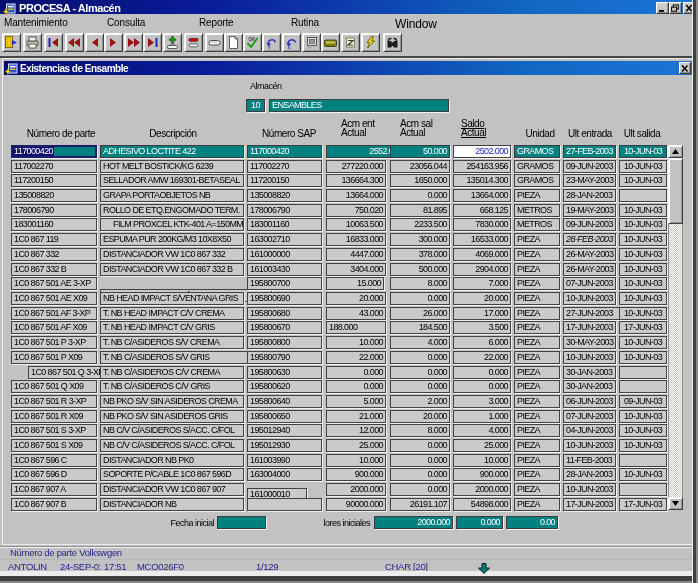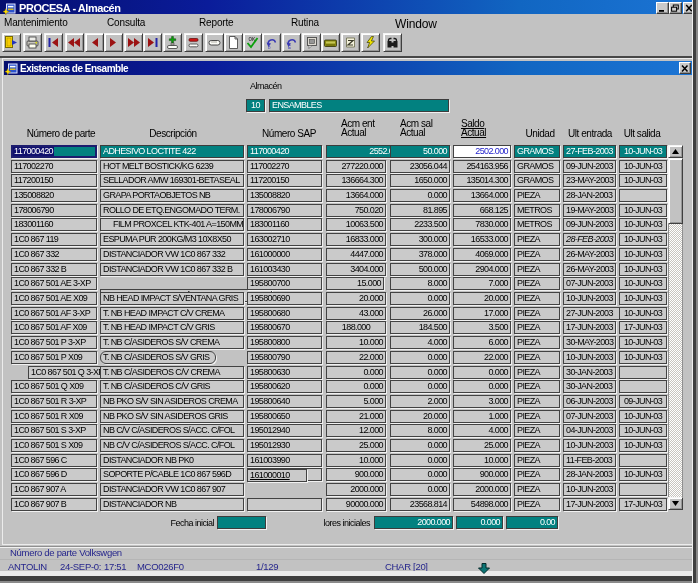--- a/index.html
+++ b/index.html
@@ -309,37 +309,37 @@
 <div class="f" style="left:247px;top:307px;width:75px;">195800680</div>
 <div class="f" style="left:326px;top:307px;width:60px;text-align:right;">43.000</div>
 <div class="f" style="left:390px;top:307px;width:60px;text-align:right;">26.000</div>
 <div class="f" style="left:453px;top:307px;width:58px;text-align:right;">17.000</div>
 <div class="f" style="left:514px;top:307px;width:46px;">PIEZA</div>
 <div class="f" style="left:563px;top:307px;width:63px;">27-JUN-2003</div>
 <div class="f" style="left:619px;top:307px;width:48px;text-align:center;">10-JUN-03</div>
 <div class="f" style="left:11px;top:321px;width:86px;">1C0 867 501 AF X09</div>
 <div class="f" style="left:100px;top:321px;width:144px;">T. NB HEAD IMPACT C/V GRIS</div>
 <div class="f" style="left:247px;top:321px;width:75px;">195800670</div>
-<div class="f" style="left:326px;top:321px;width:60px;text-align:center;">188.000</div>
+<div class="f" style="left:326px;top:321px;width:60px;text-align:left;">188.000</div>
 <div class="f" style="left:390px;top:321px;width:60px;text-align:right;">184.500</div>
 <div class="f" style="left:453px;top:321px;width:58px;text-align:right;">3.500</div>
 <div class="f" style="left:514px;top:321px;width:46px;">PIEZA</div>
 <div class="f" style="left:563px;top:321px;width:53px;">17-JUN-2003</div>
 <div class="f" style="left:619px;top:321px;width:48px;text-align:center;">17-JUN-03</div>
 <div class="f" style="left:11px;top:336px;width:86px;">1C0 867 501 P 3-XP</div>
 <div class="f" style="left:100px;top:336px;width:144px;">T. NB C/ASIDEROS S/V CREMA</div>
 <div class="f" style="left:247px;top:336px;width:75px;">195800800</div>
 <div class="f" style="left:326px;top:336px;width:60px;text-align:right;">10.000</div>
 <div class="f" style="left:390px;top:336px;width:60px;text-align:right;">4.000</div>
 <div class="f" style="left:453px;top:336px;width:58px;text-align:right;">6.000</div>
 <div class="f" style="left:514px;top:336px;width:46px;">PIEZA</div>
 <div class="f" style="left:563px;top:336px;width:53px;">30-MAY-2003</div>
 <div class="f" style="left:619px;top:336px;width:48px;text-align:center;">10-JUN-03</div>
 <div class="f" style="left:11px;top:351px;width:86px;">1C0 867 501 P X09</div>
-<div class="f" style="left:100px;top:351px;width:116px;border-radius:6px;">T. NB C/ASIDEROS S/V GRIS</div>
+<div class="f" style="left:100px;top:351px;width:148px;">T. NB C/ASIDEROS S/V GRIS</div>
 <div class="f" style="left:247px;top:351px;width:75px;">195800790</div>
 <div class="f" style="left:326px;top:351px;width:60px;text-align:right;">22.000</div>
 <div class="f" style="left:390px;top:351px;width:60px;text-align:right;">0.000</div>
 <div class="f" style="left:453px;top:351px;width:58px;text-align:right;">22.000</div>
 <div class="f" style="left:514px;top:351px;width:46px;">PIEZA</div>
 <div class="f" style="left:563px;top:351px;width:53px;">10-JUN-2003</div>
 <div class="f" style="left:619px;top:351px;width:48px;text-align:center;">10-JUN-03</div>
 <div class="f" style="left:28px;top:366px;width:86px;">1C0 867 501 Q 3-XP</div>
 <div class="f" style="left:100px;top:366px;width:144px;">T. NB C/ASIDEROS C/V CREMA</div>
 <div class="f" style="left:247px;top:366px;width:75px;">195800630</div>
@@ -407,32 +407,32 @@
 <div class="f" style="left:100px;top:468px;width:144px;">SOPORTE P/CABLE 1C0 867 596D</div>
 <div class="f" style="left:247px;top:468px;width:75px;">163004000</div>
 <div class="f" style="left:326px;top:468px;width:60px;text-align:right;">900.000</div>
 <div class="f" style="left:390px;top:468px;width:60px;text-align:right;">0.000</div>
 <div class="f" style="left:453px;top:468px;width:58px;text-align:right;">900.000</div>
 <div class="f" style="left:514px;top:468px;width:46px;">PIEZA</div>
 <div class="f" style="left:563px;top:468px;width:53px;">28-JAN-2003</div>
 <div class="f" style="left:619px;top:468px;width:48px;text-align:center;">10-JUN-03</div>
 <div class="f" style="left:11px;top:483px;width:86px;">1C0 867 907 A</div>
 <div class="f" style="left:100px;top:483px;width:144px;">DISTANCIADOR VW 1C0 867 907</div>
-<div class="f" style="left:247px;top:469px;width:60px;text-decoration:underline;">161000010</div>
+<div class="f" style="left:247px;top:488px;width:60px;text-decoration:underline;">161000010</div>
 <div class="f" style="left:326px;top:483px;width:60px;text-align:right;">2000.000</div>
 <div class="f" style="left:390px;top:483px;width:60px;text-align:right;">0.000</div>
 <div class="f" style="left:453px;top:483px;width:58px;text-align:right;">2000.000</div>
 <div class="f" style="left:514px;top:483px;width:46px;">PIEZA</div>
 <div class="f" style="left:563px;top:483px;width:53px;">10-JUN-2003</div>
 <div class="f" style="left:619px;top:483px;width:48px;text-align:center;"></div>
 <div class="f" style="left:11px;top:498px;width:86px;">1C0 867 907 B</div>
 <div class="f" style="left:100px;top:498px;width:144px;">DISTANCIADOR NB</div>
 <div class="f" style="left:247px;top:498px;width:75px;"></div>
 <div class="f" style="left:326px;top:498px;width:60px;text-align:right;">90000.000</div>
-<div class="f" style="left:390px;top:498px;width:60px;text-align:right;">23568.814</div>
+<div class="f" style="left:390px;top:498px;width:60px;text-align:right;">26191.107</div>
 <div class="f" style="left:453px;top:498px;width:58px;text-align:right;">54898.000</div>
 <div class="f" style="left:514px;top:498px;width:46px;">PIEZA</div>
 <div class="f" style="left:563px;top:498px;width:53px;">17-JUN-2003</div>
 <div class="f" style="left:619px;top:498px;width:48px;text-align:center;">17-JUN-03</div>
 <div class="a" style="left:668px;top:145px;width:15px;height:365px;background:repeating-conic-gradient(#fff 0 25%,#c8c5bf 0 50%) 0 0/2px 2px;border:1px solid #8f8f8f;"></div>
 <div class="a" style="left:668px;top:145px;width:15px;height:13px;background:#c2c2c2;border:1px solid;border-color:#f4f4f4 #3f3f3f #3f3f3f #f4f4f4;box-shadow:inset 1px 1px 0 #fff,inset -1px -1px 0 #969696;">
     <svg width="13" height="11" style="position:absolute;left:0;top:0;">
       <path d="M6.5 3 l3.5 5 h-7 z" fill="#000"></path>
     </svg>
   </div>

